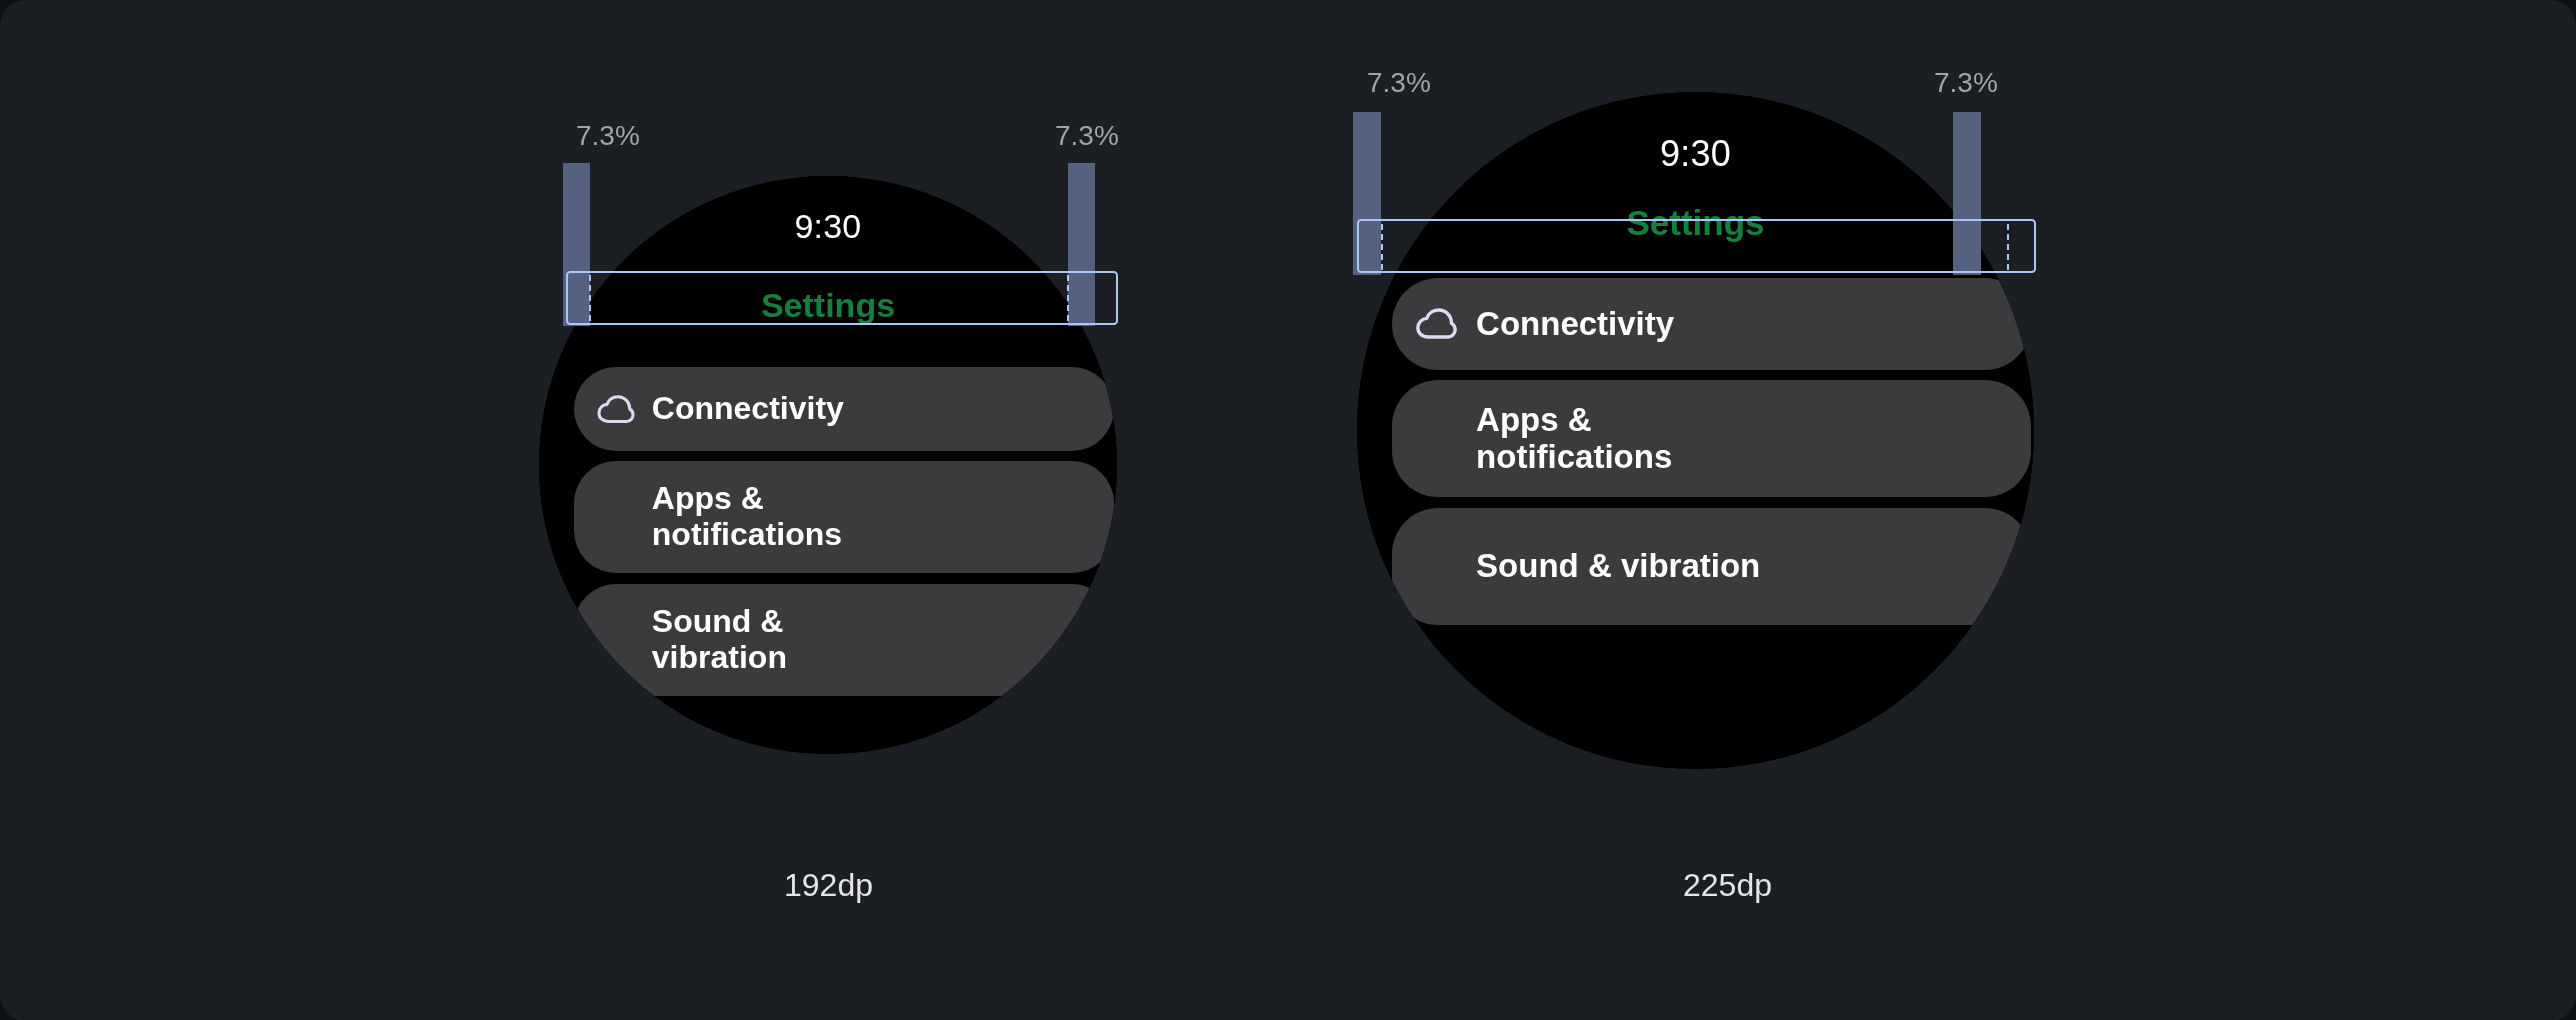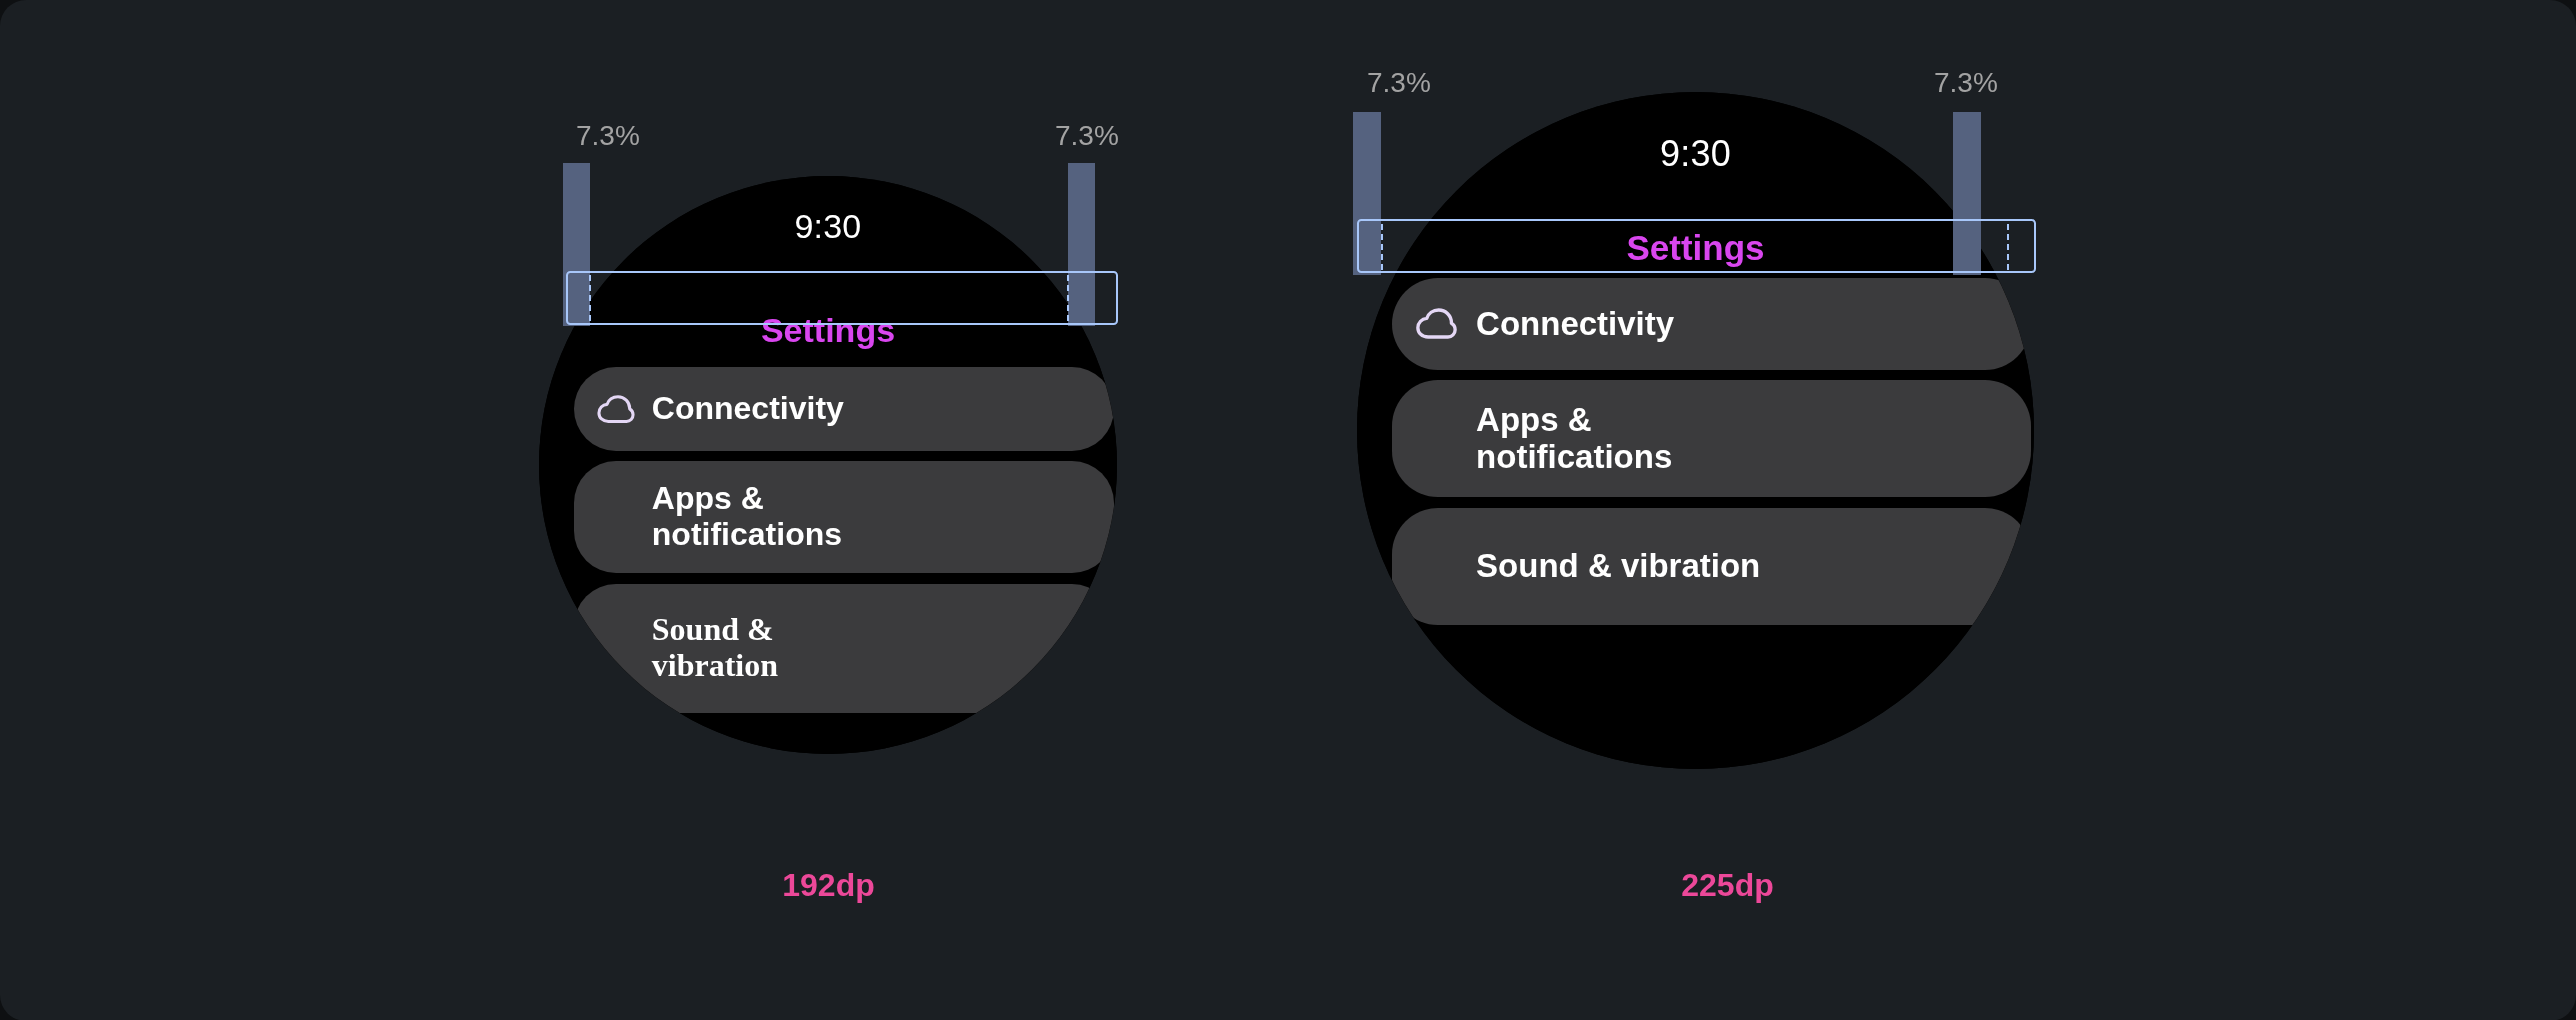--- a/index.html
+++ b/index.html
@@ -53,23 +53,22 @@
     color: #ffffff;
     font-weight: 400;
     letter-spacing: 0.2px;
   }
 
   .screen-title {
     position: absolute;
     left: 0;
     width: 100%;
     text-align: center;
-    color: #d946ef;
+    color: #15803d;
     font-weight: 700;
-    margin-top: 25px;
   }
 
   .list {
     position: absolute;
     left: 16px;
     width: 100%;
   }
 
   .chip {
     position: relative;
@@ -133,22 +132,22 @@
     position: absolute;
     width: 0;
     border-left: 2.6px dashed #a8c7fa;
     z-index: 6;
   }
 
   .dp-label {
     position: absolute;
     width: 100%;
     text-align: center;
-    color: #ec4899;
-    font-weight: 700;
+    color: #e5e5e5;
+    font-weight: 400;
     z-index: 4;
   }
 </style>
 </head>
 <body>
 
 <div id="stage">
 
   <div class="specimen" style="left:481px; width:695px;">
 
@@ -185,21 +184,21 @@
                 <i></i>
                 <i></i>
                 <i></i>
                 <i></i>
                 <i></i>
             </span>
             <span class="chip-label" style="font-size:32px; white-space:pre-line;">Apps &amp;
 notifications</span>
           </div>
 
-          <div class="chip" style="margin:0 19px 0 19px; height:129px; border-radius:42px; padding:0 19px;font-family:Liberation Serif, serif;">
+          <div class="chip" style="margin:0 19px 0 19px; height:112px; border-radius:42px; padding:0 19px;">
             <span class="chip-icon" style="width:45px; height:45px; margin-right:13.8px;"></span>
             <span class="chip-label" style="font-size:32px; white-space:pre-line;">Sound &amp;
 vibration</span>
           </div>
 
         </div>
       </div>
     </div>
 
     <div class="hl-box" style="left:85px; top:271px; width:552px; height:54px;"></div>

